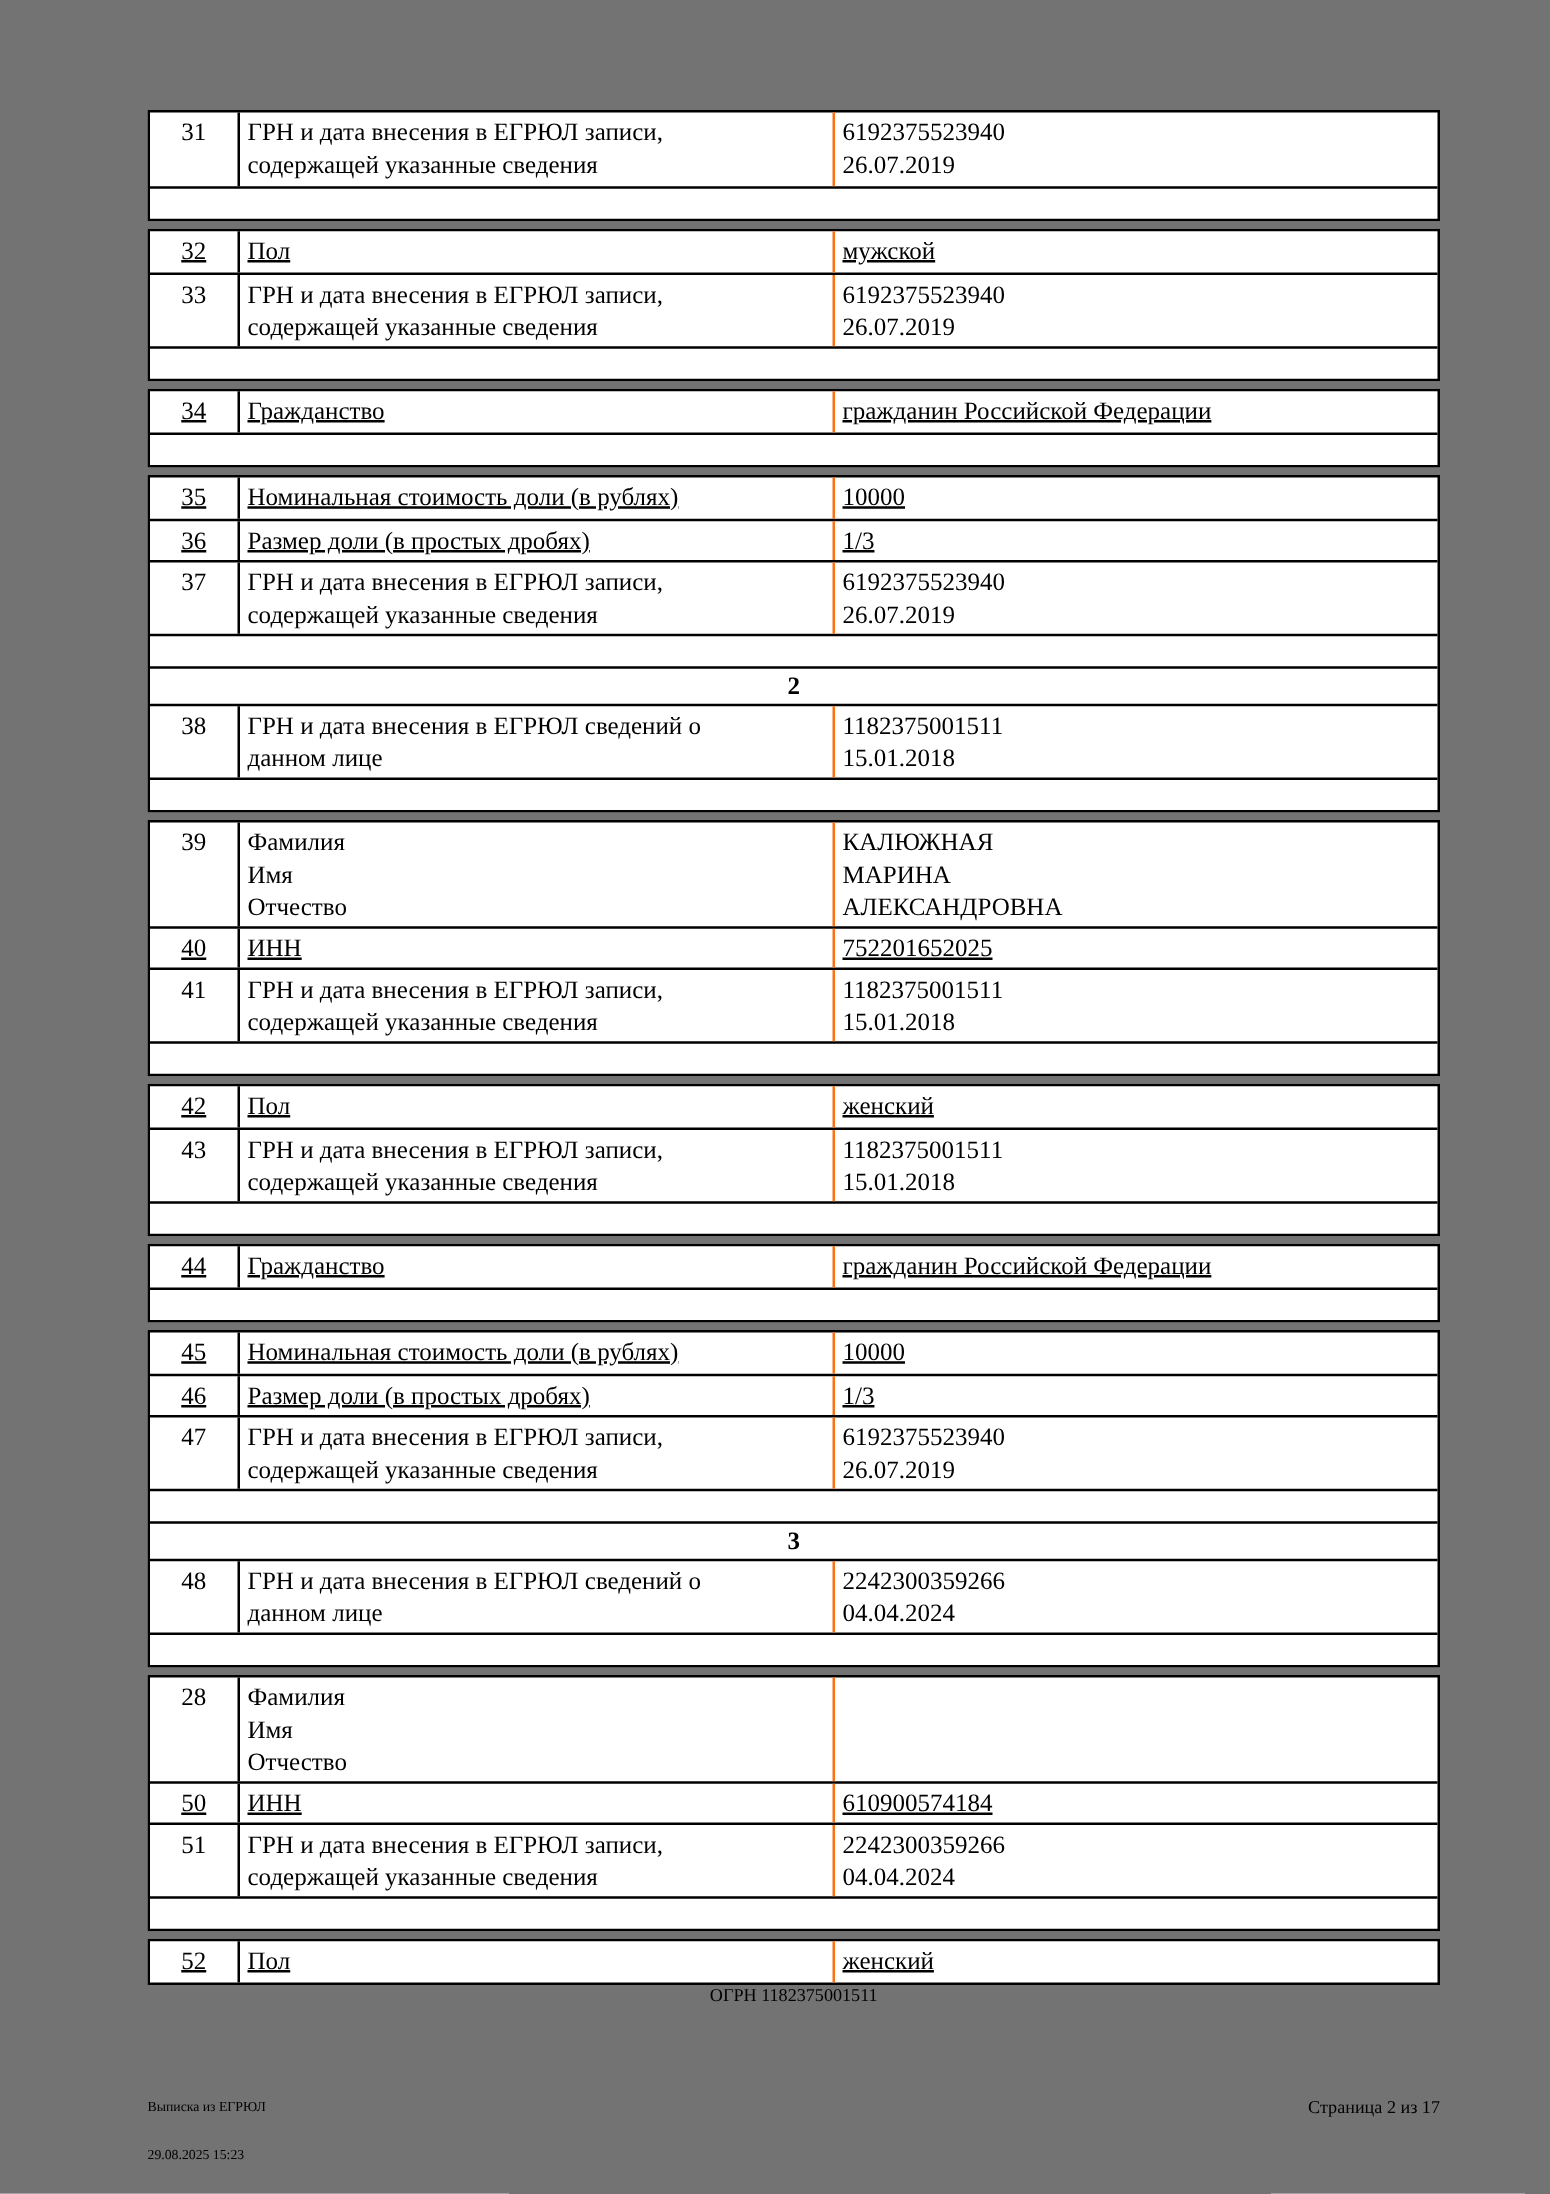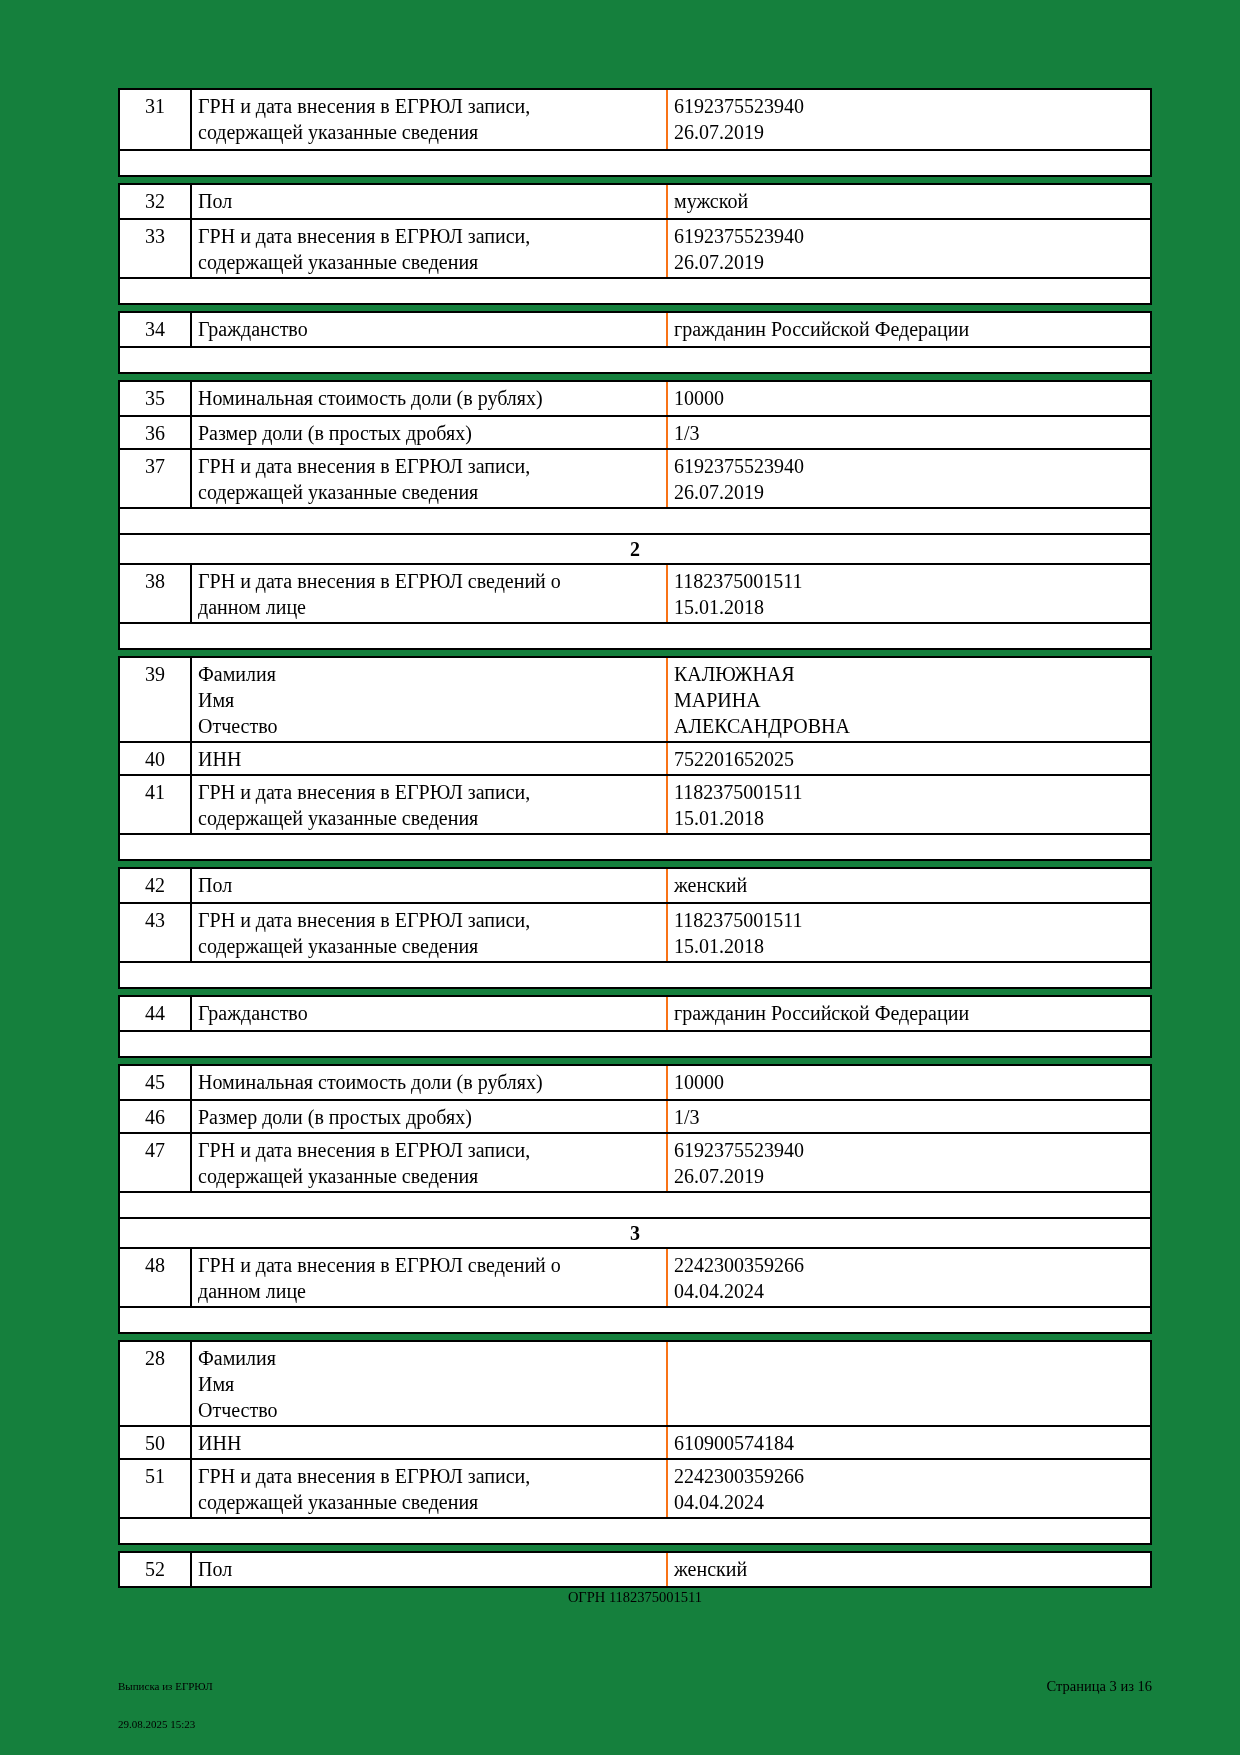--- a/index.html
+++ b/index.html
@@ -1,21 +1,21 @@
 <!DOCTYPE html>
 <html><head>
 <meta charset="utf-8">
 <style>
   html, body { margin: 0; padding: 0; background: #e8e8e8; }
   .page {
     position: relative;
     width: 1240px;
     height: 1755px;
     margin: 0 auto;
-    background: #15803d;
+    background: #737373;
     font-family: "Liberation Serif", "DejaVu Serif", serif;
     color: #000000;
     overflow: hidden;
   }
   .table-area {
     position: absolute;
     left: 118px;
     top: 88px;
     width: 1034px;
   }
@@ -25,21 +25,21 @@
     margin-bottom: 6px;
     background: #ffffff;
   }
   .trow {
     display: flex;
     box-sizing: border-box;
     border-top: 2px solid #000000;
     align-items: stretch;
   }
   .block > .trow:first-child { border-top: none; }
-  .h1 { height: 33px; }
+  .h1 { height: 33px; text-decoration: underline; }
   .h2 { height: 59px; }
   .h3 { height: 83px; }
   .sp { height: 26px; }
   .sec {
     height: 30px;
     display: block;
     text-align: center;
     font-weight: bold;
     font-size: 20px;
     line-height: 28px;
@@ -275,14 +275,14 @@
       </div>
     </div>
 
   </div>
 
   <div class="footer-left">
     <div>Выписка из ЕГРЮЛ</div>
     <div>29.08.2025 15:23</div>
   </div>
   <div class="footer-center">ОГРН 1182375001511</div>
-  <div class="footer-right">Страница 3 из 16</div>
+  <div class="footer-right">Страница 2 из 17</div>
 </div>
 
 </body></html>

